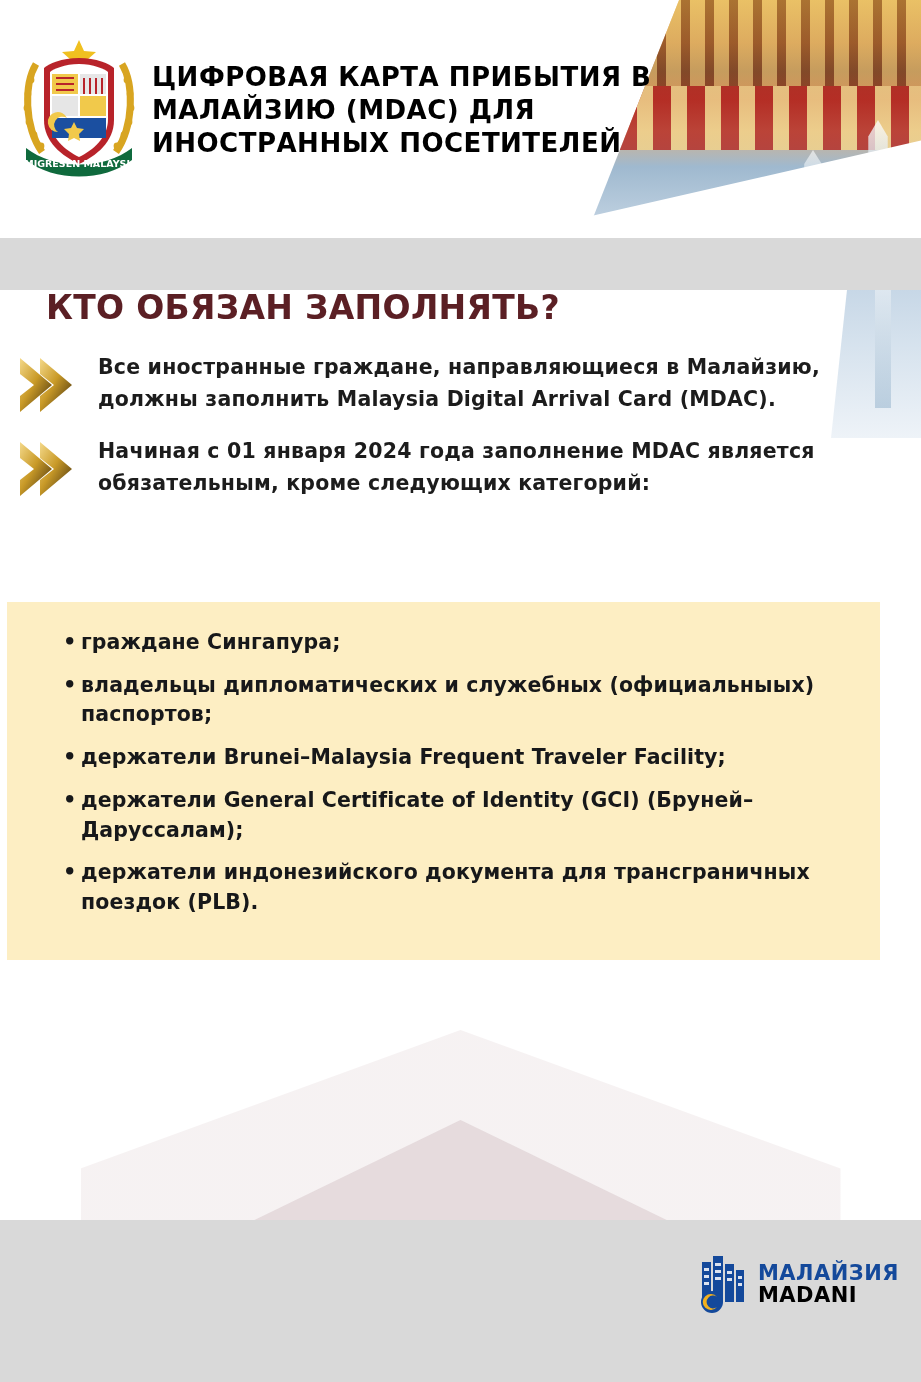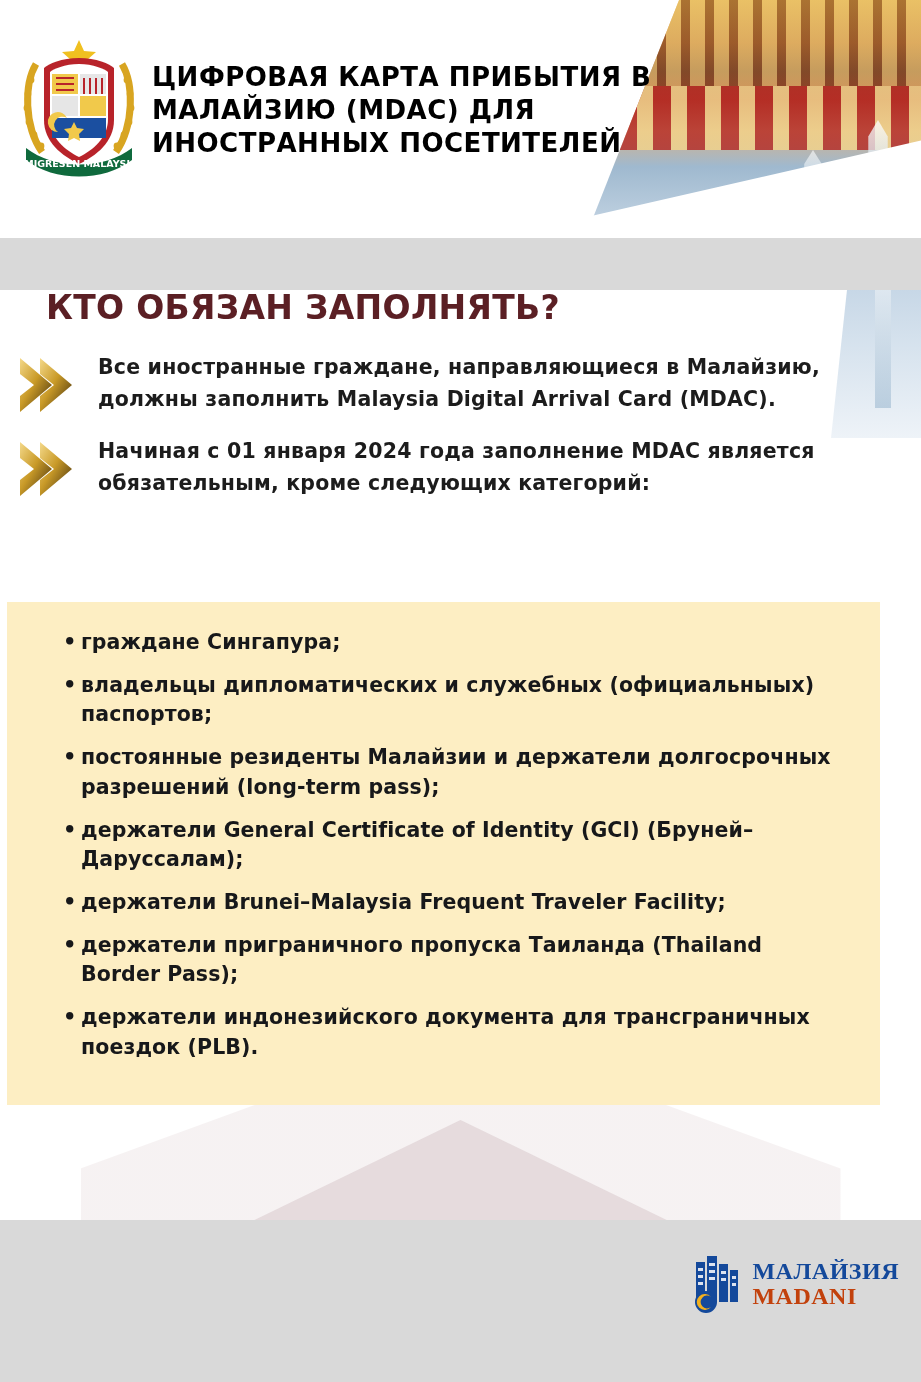--- a/index.html
+++ b/index.html
@@ -290,27 +290,26 @@
   }
   .madani-mark {
     width: 54px;
     height: 60px;
     position: relative;
   }
   .madani-words {
     font-weight: bold;
     line-height: 1.05;
     color: #14499b;
-    font-size: 24px;
+    font-size: 21px;
     letter-spacing: .5px;
-    font-family: Liberation Serif, serif;
   }
   .madani-words .l2 {
     display: block;
-    color: #c2410c;
+    color: #000000;
   }
 </style>
 </head>
 <body>
 
 <div class="poster">
 
   <div class="bg-watermark"></div>
   <div class="bg-watermark2"></div>
 
@@ -403,24 +402,22 @@
         <path d="M2 2 L34 29 L2 56 L2 40 L16 29 L2 18 Z" fill="url(#gch2)"></path>
         <path d="M22 2 L54 29 L22 56 L22 40 L36 29 L22 18 Z" fill="url(#gch2)"></path>
       </svg>
       <p class="bullet-text">Начиная с 01 января 2024 года заполнение MDAC является обязательным, кроме следующих категорий:</p>
     </div>
 
     <div class="list-box">
       <ul>
         <li>граждане Сингапура;</li>
         <li>владельцы дипломатических и служебных (официальныых) паспортов;</li>
-        <li>постоянные резиденты Малайзии и держатели долгосрочных разрешений (long-term pass);</li>
+        <li>держатели Brunei–Malaysia Frequent Traveler Facility;</li>
         <li>держатели General Certificate of Identity (GCI) (Бруней–Даруссалам);</li>
-        <li>держатели Brunei–Malaysia Frequent Traveler Facility;</li>
-        <li>держатели приграничного пропуска Таиланда (Thailand Border Pass);</li>
         <li>держатели индонезийского документа для трансграничных поездок (PLB).</li>
       </ul>
     </div>
   </div>
 
   <div class="footer">
 
     <div class="madani">
       <svg class="madani-mark" viewBox="0 0 54 60" aria-hidden="true">
         <rect x="6" y="8" width="9" height="40" fill="#14499b"></rect>

